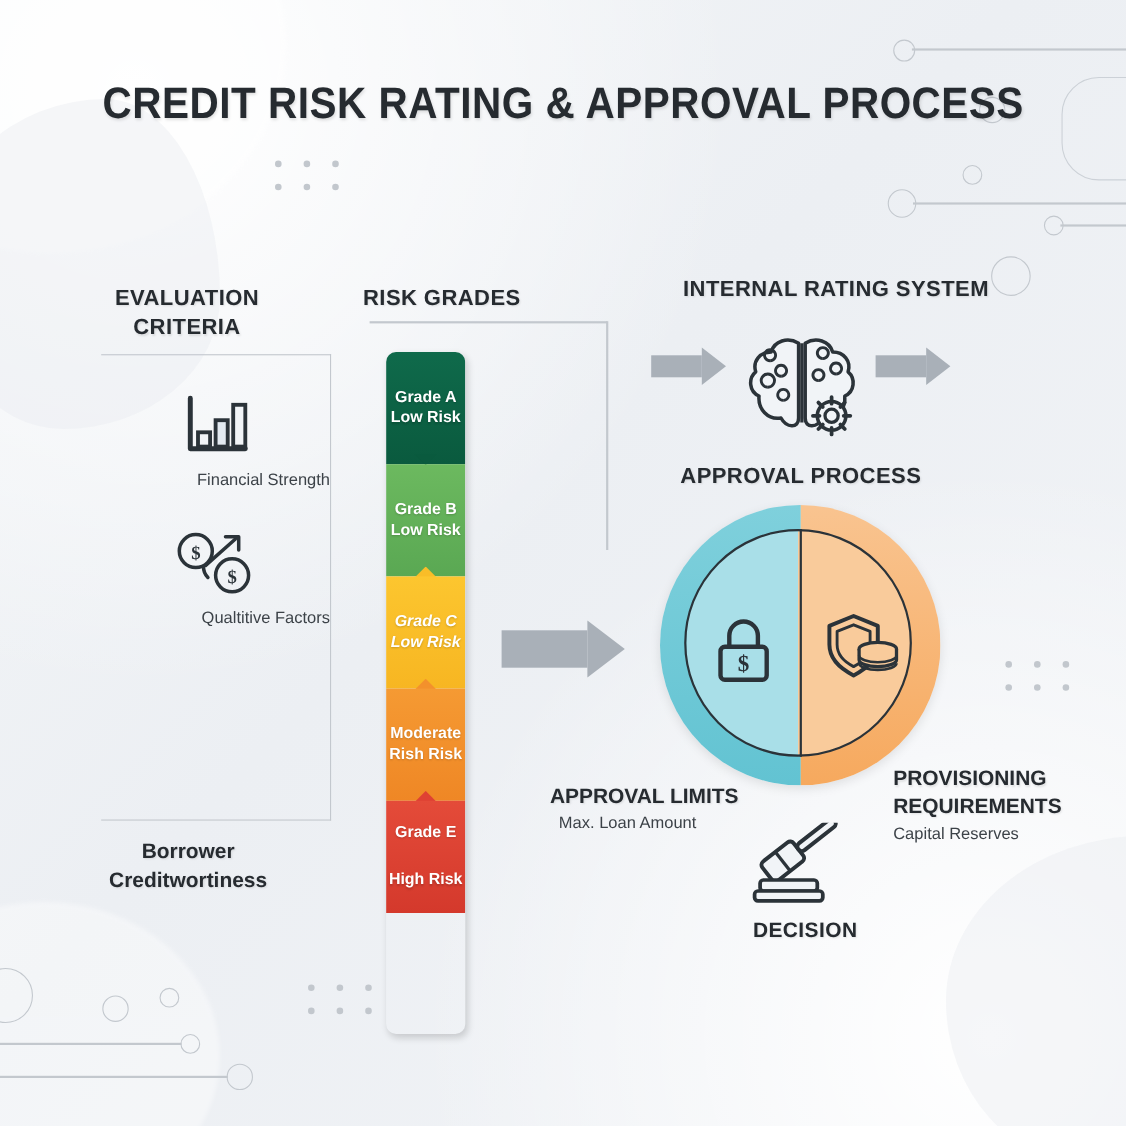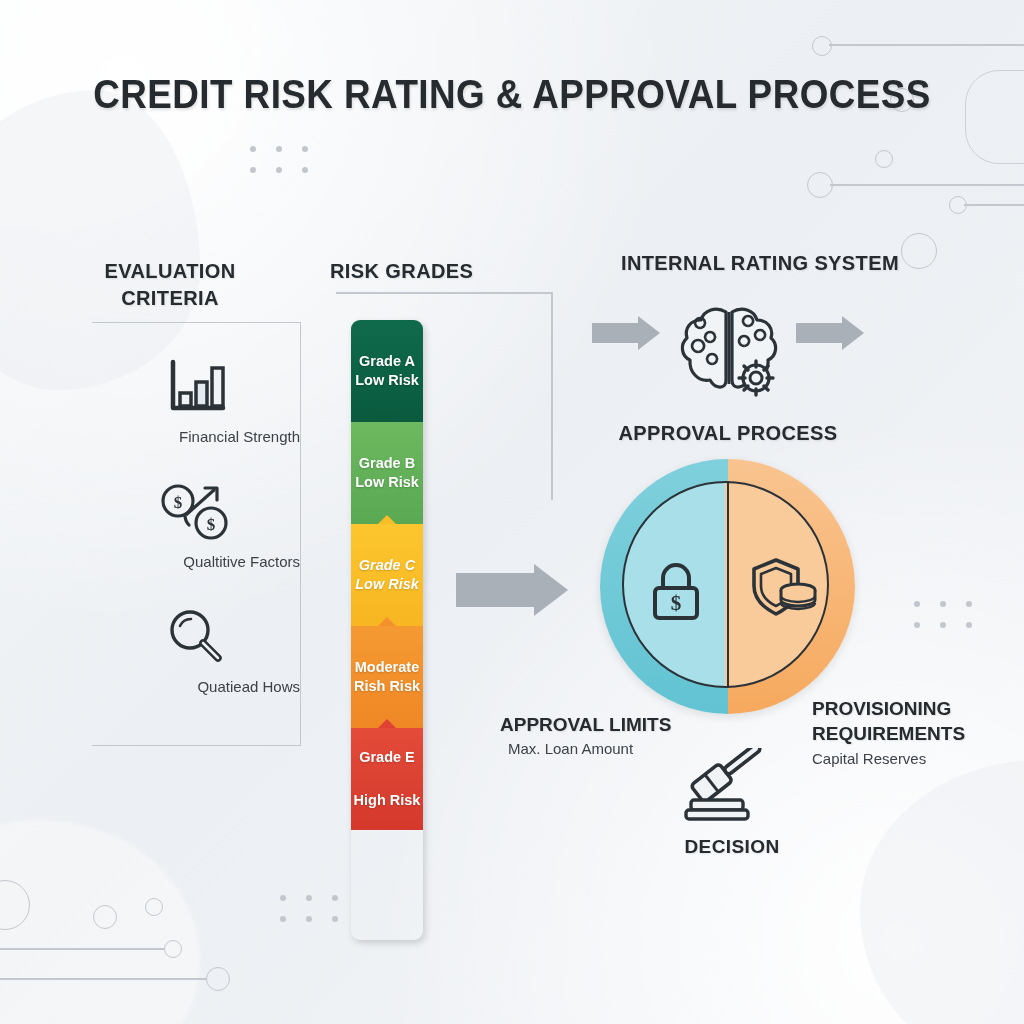--- a/index.html
+++ b/index.html
@@ -177,32 +177,22 @@
         <circle cx="52" cy="42" r="15" stroke="#2b3339" stroke-width="3.2"></circle>
         <text x="52" y="49" font-size="17" font-family="Liberation Serif, serif" font-weight="bold" fill="#2b3339" text-anchor="middle">$</text>
         <path d="M28 33 L55 9" stroke="#2b3339" stroke-width="3.2" stroke-linecap="round"></path>
         <path d="M46 7 L58 7 L58 19" stroke="#2b3339" stroke-width="3.2" stroke-linecap="round" stroke-linejoin="round"></path>
         <path d="M30 44 A14 14 0 0 1 26 34" stroke="#2b3339" stroke-width="3.2" stroke-linecap="round"></path>
       </svg>
     </div>
     <div class="lbl">Qualtitive Factors</div>
   </div>
 
-  <div class="crit" id="crit2">
-    <div class="ico">
-      <svg width="64" height="62" viewBox="0 0 64 62" fill="none">
-        <circle cx="26" cy="24" r="18" stroke="#2b3339" stroke-width="3.4"></circle>
-        <path d="M16 20 A12 12 0 0 1 27 13" stroke="#2b3339" stroke-width="2.6" stroke-linecap="round"></path>
-        <path d="M39 37 L54 52" stroke="#2b3339" stroke-width="7.5" stroke-linecap="round"></path>
-        <path d="M39 37 L54 52" stroke="#f1f4f7" stroke-width="2.5" stroke-linecap="round"></path>
-      </svg>
-    </div>
-    <div class="lbl">Quatiead Hows</div>
-  </div>
-
+
+  <div id="borrower">Borrower Creditwortiness</div>
 
   <div class="sec-head" id="grades-head">RISK GRADES</div>
   <div id="grades-rule"></div>
   <div id="grades-rule2"></div>
 
   <div id="ladder">
     <div class="seg" style="background:linear-gradient(180deg,#0f6a4b,#0a5a3e);">
       <span>Grade A</span>
       <span>Low Risk</span>
       <span class="notch" style="background:#0a5a3e;"></span>

